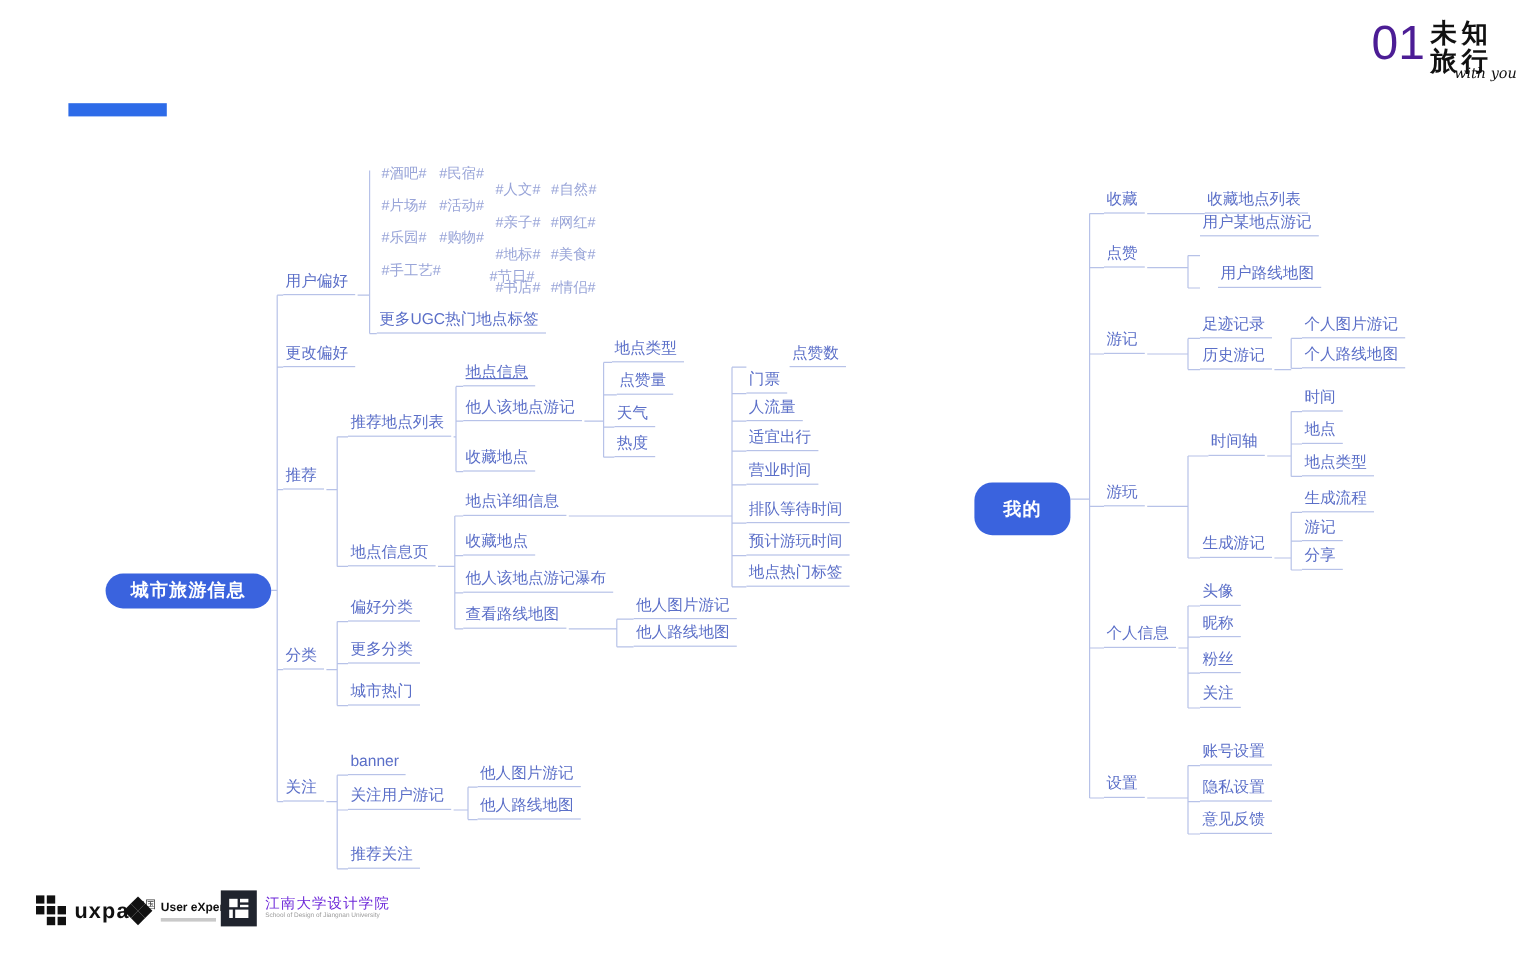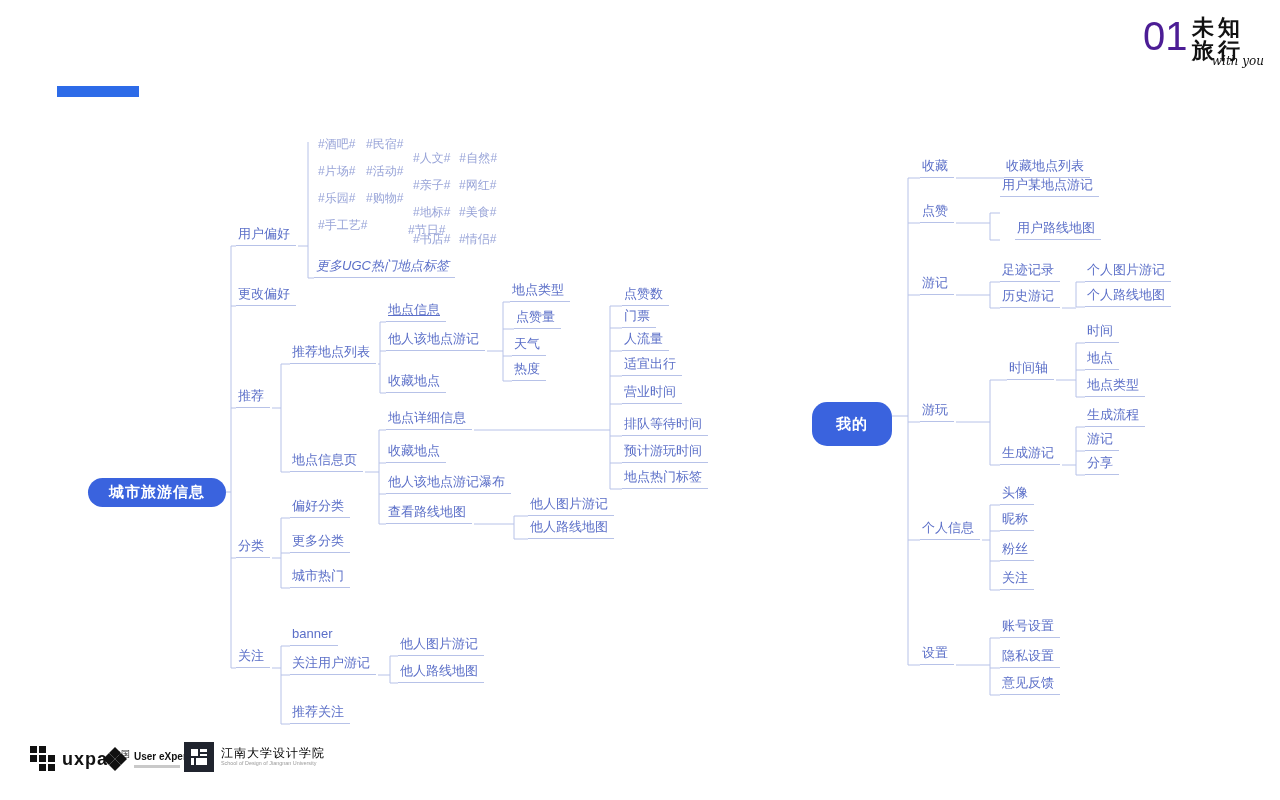--- a/index.html
+++ b/index.html
@@ -24,21 +24,21 @@
   .uxpa-wrap{left:30px;top:8px;}
   .uxpa-text{font-size:18px;font-weight:800;color:#111;margin-left:6px;letter-spacing:1px;}
   .uxpa-cn{font-size:9px;color:#333;margin-left:4px;align-self:flex-start;margin-top:2px;}
   .ux-wrap{left:102px;top:8px;}
   .ux-col{margin-left:6px;display:flex;flex-direction:column;justify-content:center;}
   .ux-main{font-size:10px;font-weight:800;color:#111;line-height:11px;}
   .ux-sub{width:46px;height:3px;background:#c9c9c9;margin-top:3px;}
   .school-wrap{left:184px;top:4px;}
   .school-icon{width:30px;height:30px;background:#20242e;display:flex;align-items:center;justify-content:center;}
   .school-col{margin-left:7px;display:flex;flex-direction:column;}
-  .school-cn{font-size:12px;color:#000000;line-height:14px;letter-spacing:1px;}
+  .school-cn{font-size:12px;color:#6d28d9;line-height:14px;letter-spacing:1px;}
   .school-en{font-size:6px;color:#9a9a9a;line-height:8px;transform:scale(0.9);transform-origin:left top;}
 </style>
 </head>
 <body>
 
 <div class="canvas">
 
   <svg class="lines" width="1280" height="800">
     <g stroke="#b7c2e8" stroke-width="1" fill="none">
       <path d="M226,492 L231,492 M231,246 L231,668 M231,246 L236,246 M231,306 L236,306 M231,408 L236,408 M231,558 L236,558 M231,668 L236,668"></path>
@@ -90,38 +90,38 @@
   <span class="tag" style="left:459px;top:177px;">#网红#</span>
   <span class="tag" style="left:318px;top:190px;">#乐园#</span>
   <span class="tag" style="left:366px;top:190px;">#购物#</span>
   <span class="tag" style="left:413px;top:204px;">#地标#</span>
   <span class="tag" style="left:459px;top:204px;">#美食#</span>
   <span class="tag" style="left:318px;top:217px;">#手工艺#</span>
   <span class="tag" style="left:372px;top:222px;margin-left:36px;">#节日#</span>
   <span class="tag" style="left:413px;top:231px;">#书店#</span>
   <span class="tag" style="left:459px;top:231px;">#情侣#</span>
 
-  <div class="node" style="left:314px;top:257px;font-style:italic;">更多UGC热门地点标签</div>
+  <div class="node" style="left:314px;top:257px;">更多UGC热门地点标签</div>
 
   <div class="node" style="left:290px;top:343px;">推荐地点列表</div>
   <div class="node" style="left:386px;top:301px;text-decoration:underline;">地点信息</div>
   <div class="node" style="left:386px;top:330px;">他人该地点游记</div>
   <div class="node" style="left:386px;top:372px;">收藏地点</div>
   <div class="node" style="left:510px;top:281px;">地点类型</div>
   <div class="node" style="left:514px;top:308px;">点赞量</div>
   <div class="node" style="left:512px;top:335px;">天气</div>
   <div class="node" style="left:512px;top:360px;">热度</div>
 
   <div class="node" style="left:290px;top:451px;">地点信息页</div>
   <div class="node" style="left:386px;top:409px;">地点详细信息</div>
   <div class="node" style="left:386px;top:442px;">收藏地点</div>
   <div class="node" style="left:386px;top:473px;">他人该地点游记瀑布</div>
   <div class="node" style="left:386px;top:503px;">查看路线地图</div>
 
-  <div class="node" style="left:622px;top:285px;">点赞数</div>
+  <div class="node" style="left:658px;top:285px;">点赞数</div>
   <div class="node" style="left:622px;top:307px;">门票</div>
   <div class="node" style="left:622px;top:330px;">人流量</div>
   <div class="node" style="left:622px;top:355px;">适宜出行</div>
   <div class="node" style="left:622px;top:383px;">营业时间</div>
   <div class="node" style="left:622px;top:415px;">排队等待时间</div>
   <div class="node" style="left:622px;top:442px;">预计游玩时间</div>
   <div class="node" style="left:622px;top:468px;">地点热门标签</div>
 
   <div class="node" style="left:528px;top:495px;">他人图片游记</div>
   <div class="node" style="left:528px;top:518px;">他人路线地图</div>

